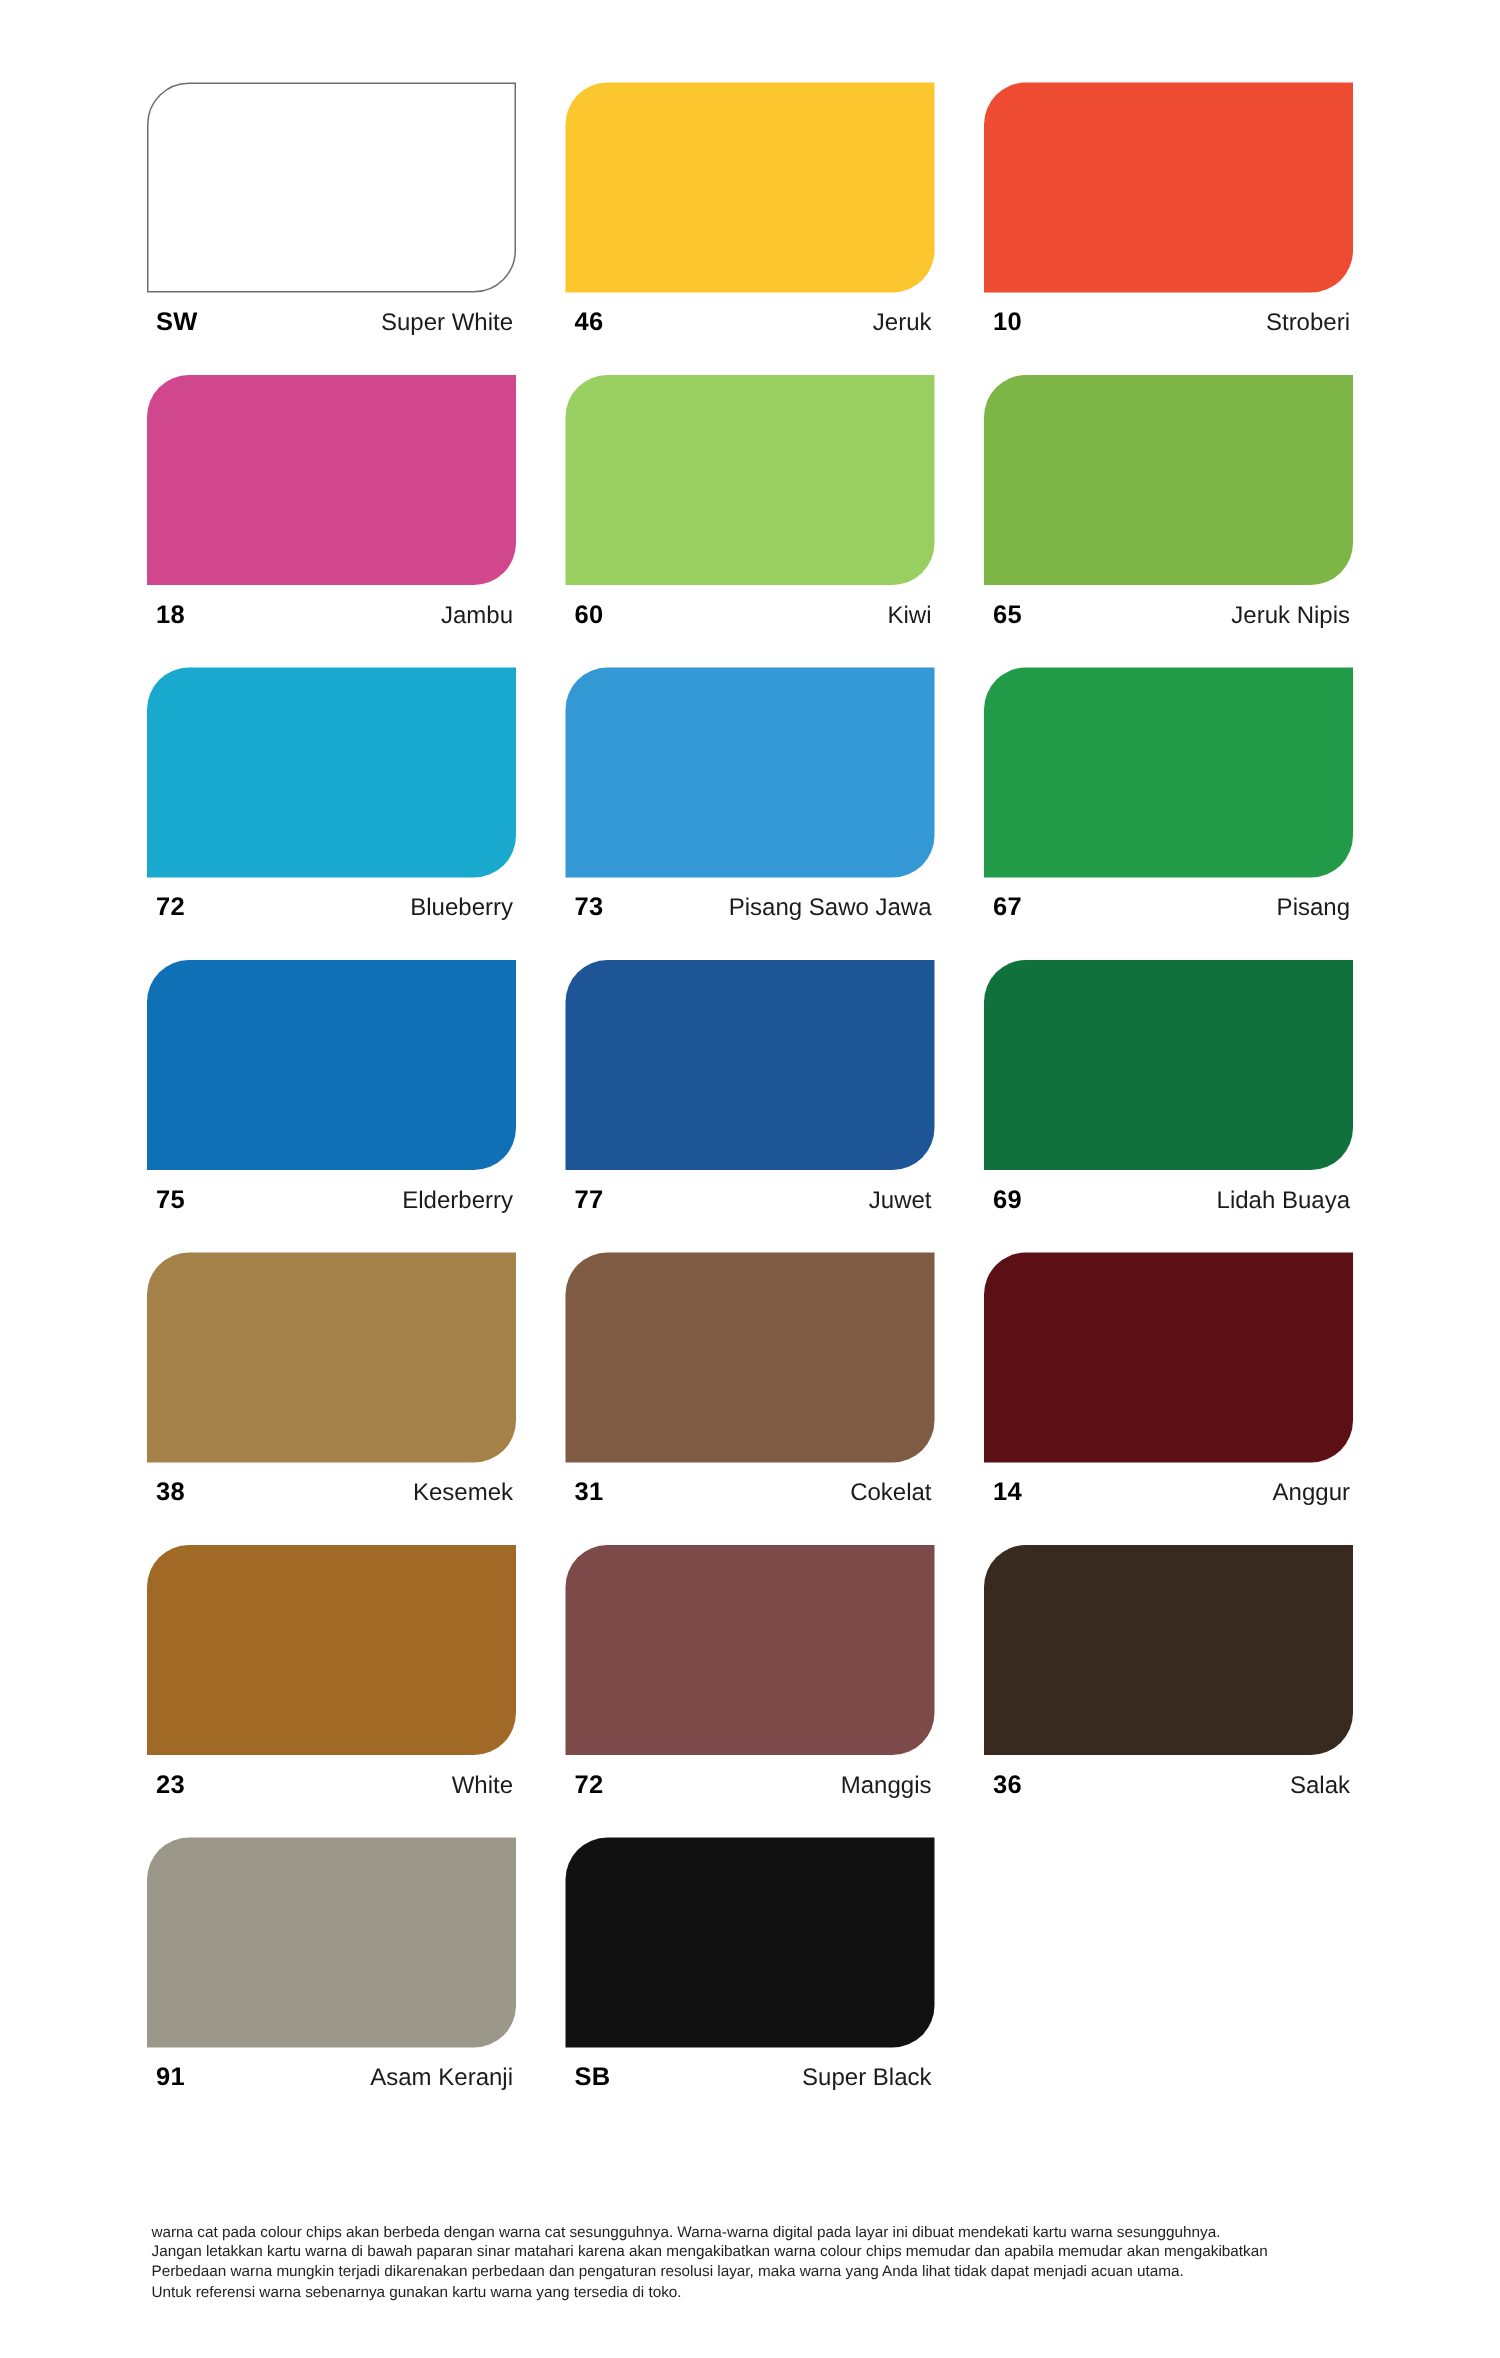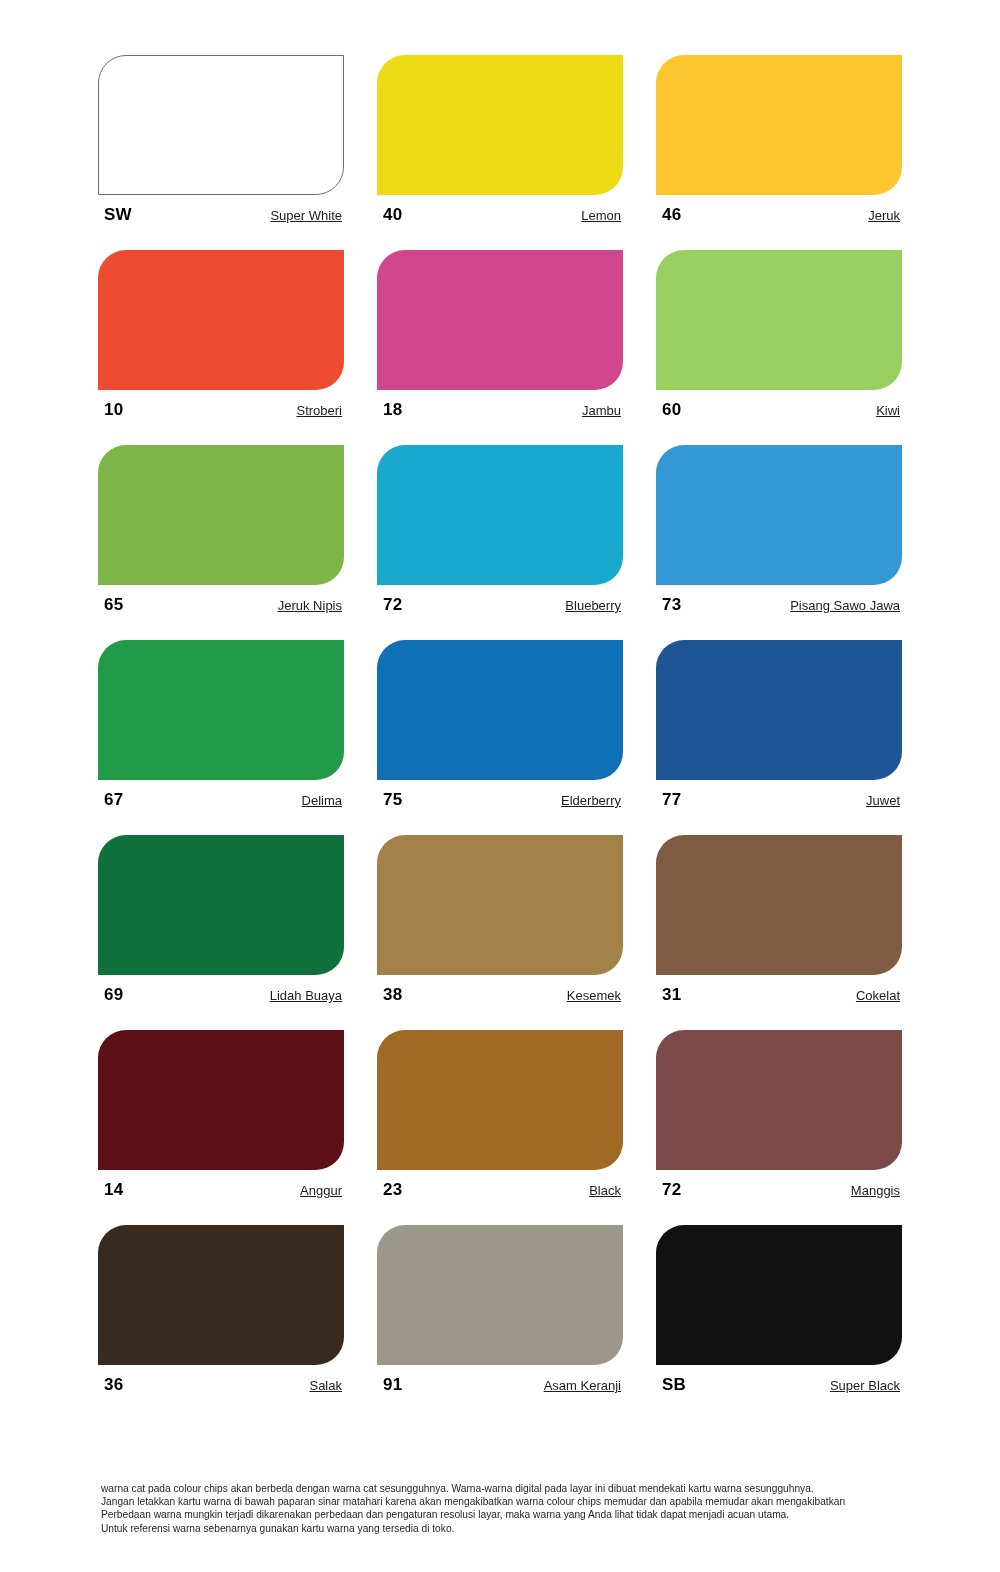--- a/index.html
+++ b/index.html
@@ -56,25 +56,24 @@
   }
 
   .swatch-code {
     font-size: 17px;
     font-weight: bold;
     color: #000000;
     letter-spacing: 0.2px;
   }
 
   .swatch-name {
-    font-size: 13px;
+    font-size: 16px;
     font-weight: normal;
     color: #1b1b1b;
     text-align: right;
-    text-decoration: underline;
   }
 
   #disclaimer {
     position: absolute;
     left: 101px;
     top: 1482px;
     width: 845px;
     font-size: 10.2px;
     line-height: 13.2px;
     color: #1f1f1f;
@@ -90,27 +89,20 @@
 
   <div id="swatch-grid">
       <div class="swatch-cell">
         <div class="swatch-chip outlined" style="background: rgb(255, 255, 255);"></div>
         <div class="swatch-labels">
           <span class="swatch-code">SW</span>
           <span class="swatch-name">Super White</span>
         </div>
       </div>
       <div class="swatch-cell">
-        <div class="swatch-chip" style="background: rgb(237, 219, 21);"></div>
-        <div class="swatch-labels">
-          <span class="swatch-code">40</span>
-          <span class="swatch-name">Lemon</span>
-        </div>
-      </div>
-      <div class="swatch-cell">
         <div class="swatch-chip" style="background: rgb(252, 198, 47);"></div>
         <div class="swatch-labels">
           <span class="swatch-code">46</span>
           <span class="swatch-name">Jeruk</span>
         </div>
       </div>
       <div class="swatch-cell">
         <div class="swatch-chip" style="background: rgb(238, 75, 51);"></div>
         <div class="swatch-labels">
           <span class="swatch-code">10</span>
@@ -149,21 +141,21 @@
         <div class="swatch-chip" style="background: rgb(52, 152, 212);"></div>
         <div class="swatch-labels">
           <span class="swatch-code">73</span>
           <span class="swatch-name">Pisang Sawo Jawa</span>
         </div>
       </div>
       <div class="swatch-cell">
         <div class="swatch-chip" style="background: rgb(33, 155, 72);"></div>
         <div class="swatch-labels">
           <span class="swatch-code">67</span>
-          <span class="swatch-name">Delima</span>
+          <span class="swatch-name">Pisang</span>
         </div>
       </div>
       <div class="swatch-cell">
         <div class="swatch-chip" style="background: rgb(16, 112, 181);"></div>
         <div class="swatch-labels">
           <span class="swatch-code">75</span>
           <span class="swatch-name">Elderberry</span>
         </div>
       </div>
       <div class="swatch-cell">
@@ -198,21 +190,21 @@
         <div class="swatch-chip" style="background: rgb(92, 15, 20);"></div>
         <div class="swatch-labels">
           <span class="swatch-code">14</span>
           <span class="swatch-name">Anggur</span>
         </div>
       </div>
       <div class="swatch-cell">
         <div class="swatch-chip" style="background: rgb(160, 106, 38);"></div>
         <div class="swatch-labels">
           <span class="swatch-code">23</span>
-          <span class="swatch-name">Black</span>
+          <span class="swatch-name">White</span>
         </div>
       </div>
       <div class="swatch-cell">
         <div class="swatch-chip" style="background: rgb(124, 74, 73);"></div>
         <div class="swatch-labels">
           <span class="swatch-code">72</span>
           <span class="swatch-name">Manggis</span>
         </div>
       </div>
       <div class="swatch-cell">

